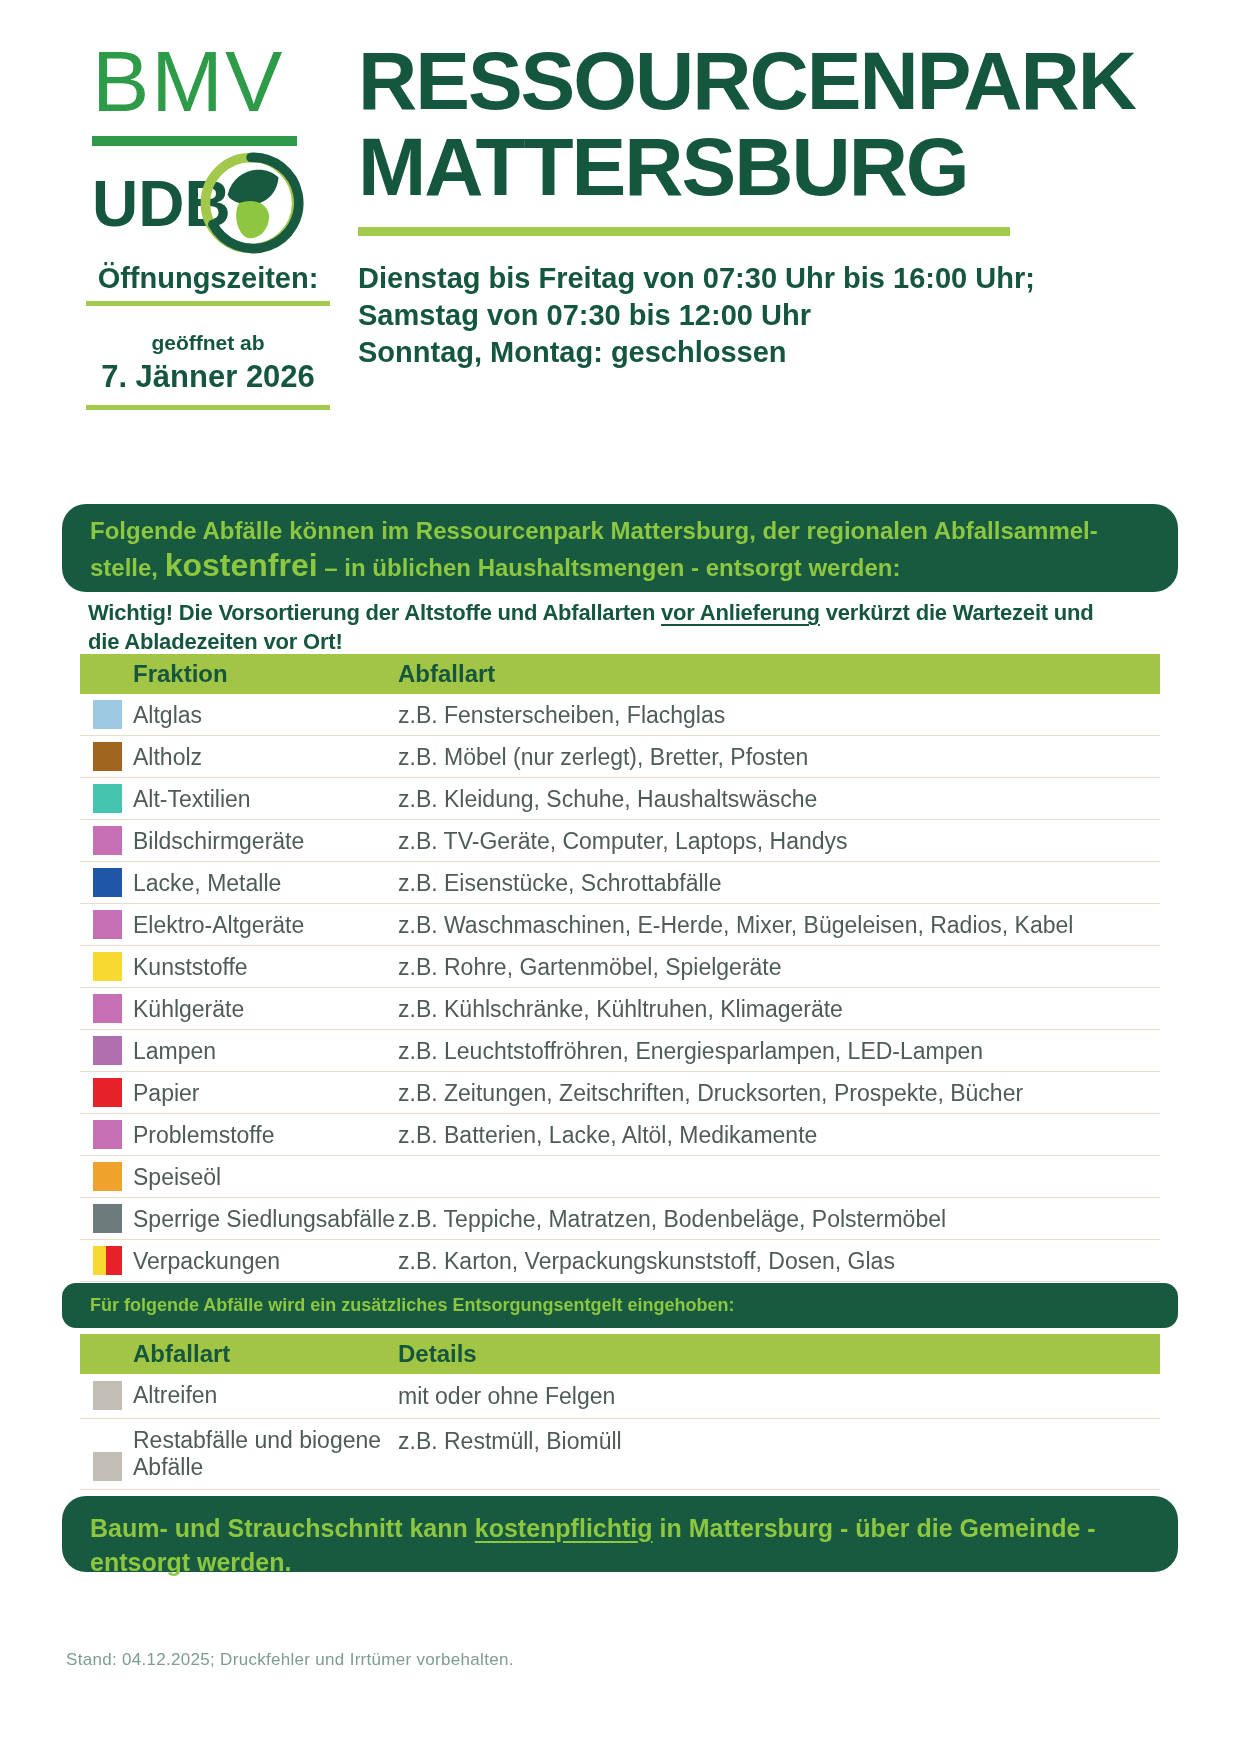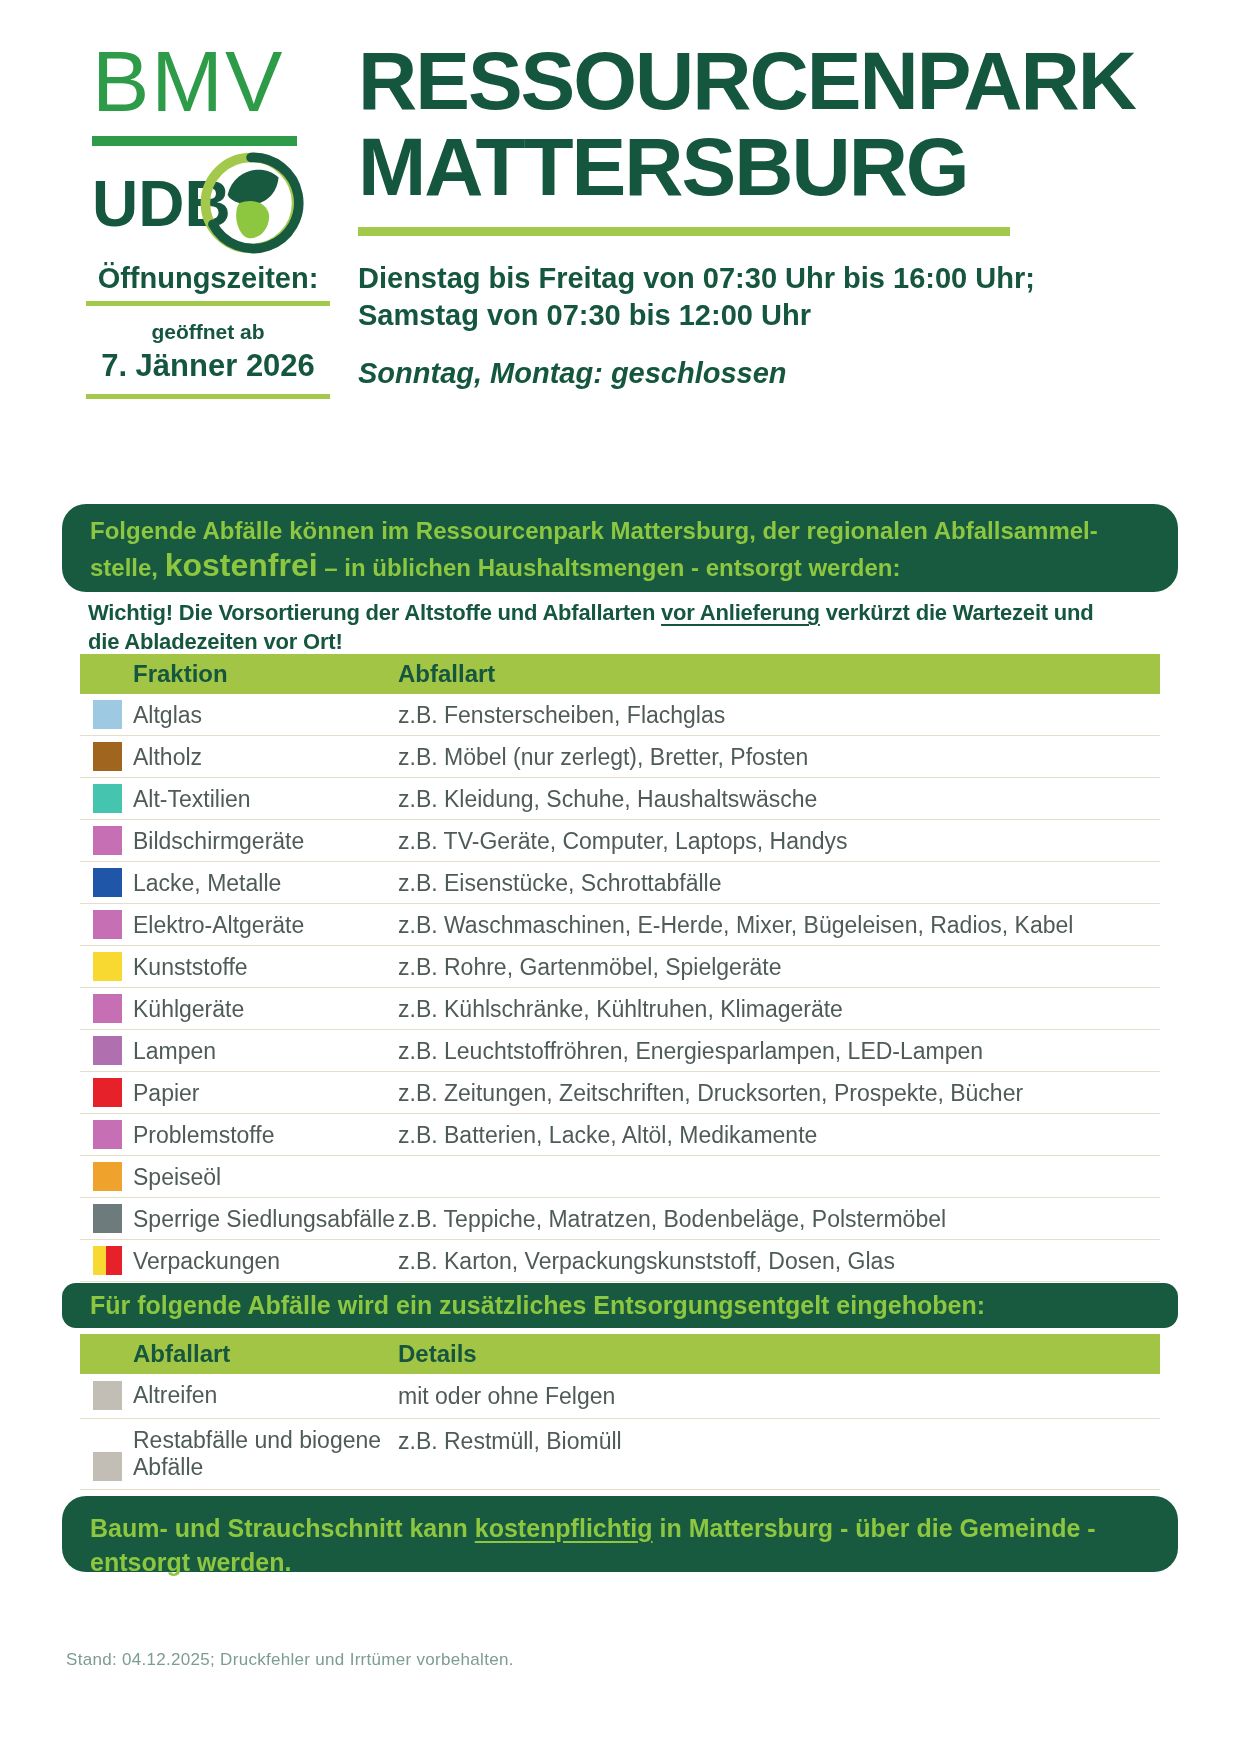--- a/index.html
+++ b/index.html
@@ -19,36 +19,36 @@
   .title{position:absolute;left:358px;top:38px;white-space:nowrap;}
   .title .t1,.title .t2{font-size:82px;font-weight:bold;letter-spacing:-2px;
             line-height:86px;color:var(--dark-green,#15563e);}
   .title-rule{position:absolute;left:358px;top:227px;width:652px;height:9px;
             background:var(--rule-green,#a2c84c);}
 
   
   .open-block{position:absolute;left:86px;top:262px;width:244px;text-align:center;}
   .open-head{font-size:29px;font-weight:bold;color:var(--dark-green,#15563e);}
   .green-underline{width:100%;height:5px;background:var(--rule-green,#a2c84c);margin-top:6px;}
-  .open-sub{font-size:21px;font-weight:bold;margin-top:14px;color:var(--dark-green,#15563e);}
+  .open-sub{font-size:21px;font-weight:bold;margin-top:25px;color:var(--dark-green,#15563e);}
   .open-date{font-size:31px;font-weight:bold;margin-top:4px;color:var(--dark-green,#15563e);}
   .open-block .green-underline.second{margin-top:10px;}
   .hours{position:absolute;left:358px;top:260px;font-size:29px;font-weight:bold;
          line-height:37px;white-space:nowrap;color:var(--dark-green,#15563e);}
-  .hours .italic{font-style:italic;margin-top:21px;}
+  .hours .italic{}
 
   
   .banner{position:absolute;left:62px;width:1116px;box-sizing:border-box;
           background:var(--banner-green,#175a40);color:var(--lime-green,#8dc63f);
           font-weight:bold;}
   .banner1{top:504px;height:88px;border-radius:24px;padding:9px 28px;
            font-size:24px;line-height:35px;white-space:nowrap;}
   .banner1 .big{font-size:32px;}
   .banner2{top:1283px;height:45px;border-radius:14px;display:flex;align-items:center;
-           padding-left:28px;font-size:25px;}
+           padding-left:28px;font-size:18px;}
   .banner3{top:1496px;height:76px;border-radius:24px;padding:15px 28px;
            font-size:25px;line-height:34px;white-space:nowrap;}
   .u{text-decoration:underline;text-underline-offset:4px;}
 
   
   .notice{position:absolute;left:88px;top:598px;font-size:22px;font-weight:bold;
           line-height:29px;letter-spacing:-0.2px;white-space:nowrap;
           color:var(--dark-green,#15563e);}
 
   

